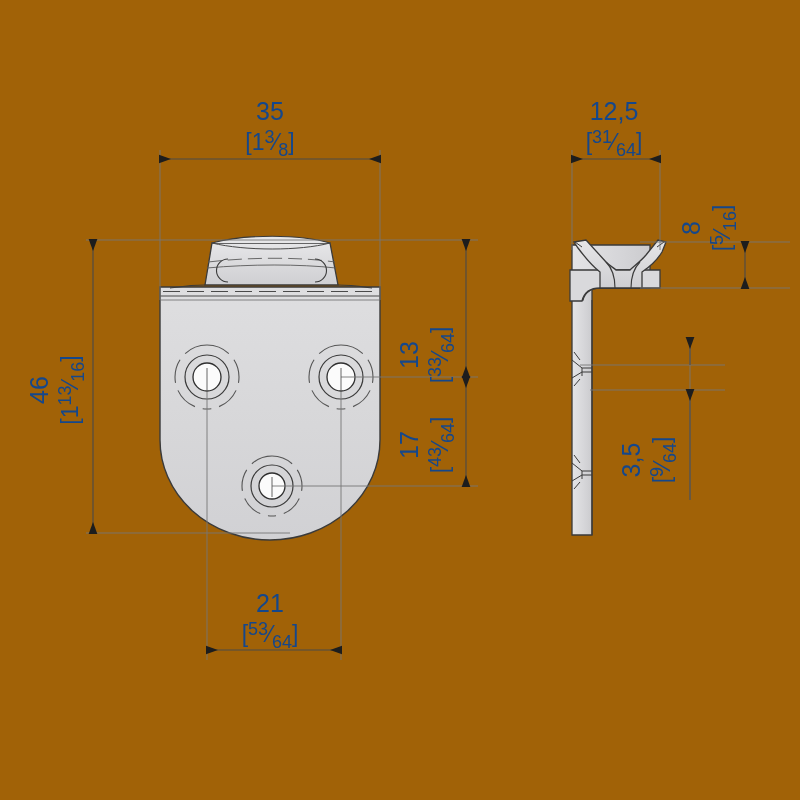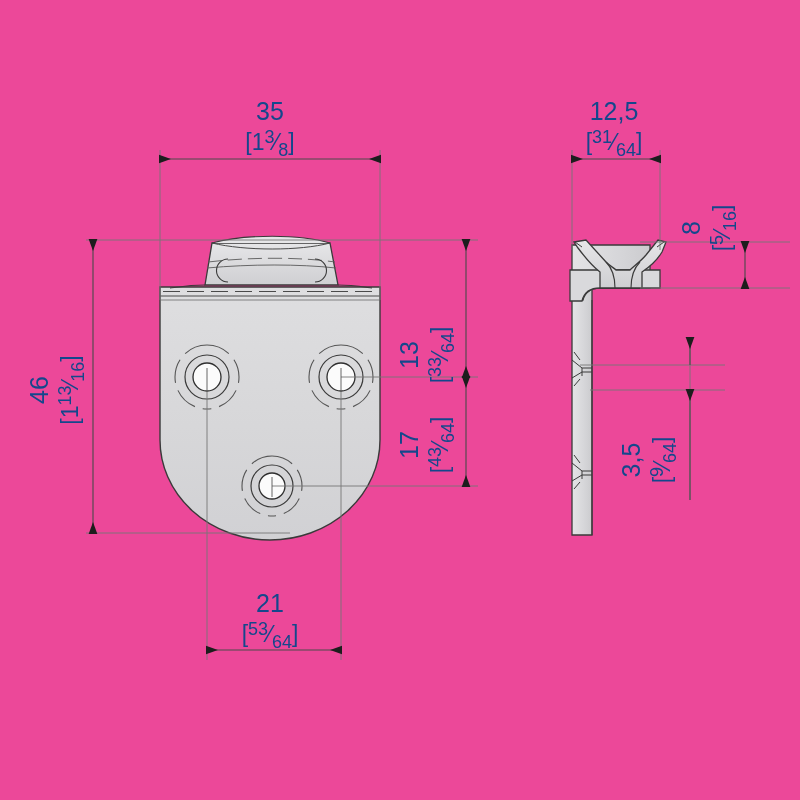--- a/index.html
+++ b/index.html
@@ -11,21 +11,21 @@
   body {
     width: 800px;
     height: 800px;
     overflow: hidden;
     font-family: "Liberation Sans", sans-serif;
   }
   #drawing-root {
     position: relative;
     width: 800px;
     height: 800px;
-    background: #ec4899;
+    background: #a16207;
     text-decoration: underline;
   }
   svg.dwg {
     display: block;
     width: 800px;
     height: 800px;
   }
   text {
     font-family: "Liberation Sans", sans-serif;
     fill: #14478c;

